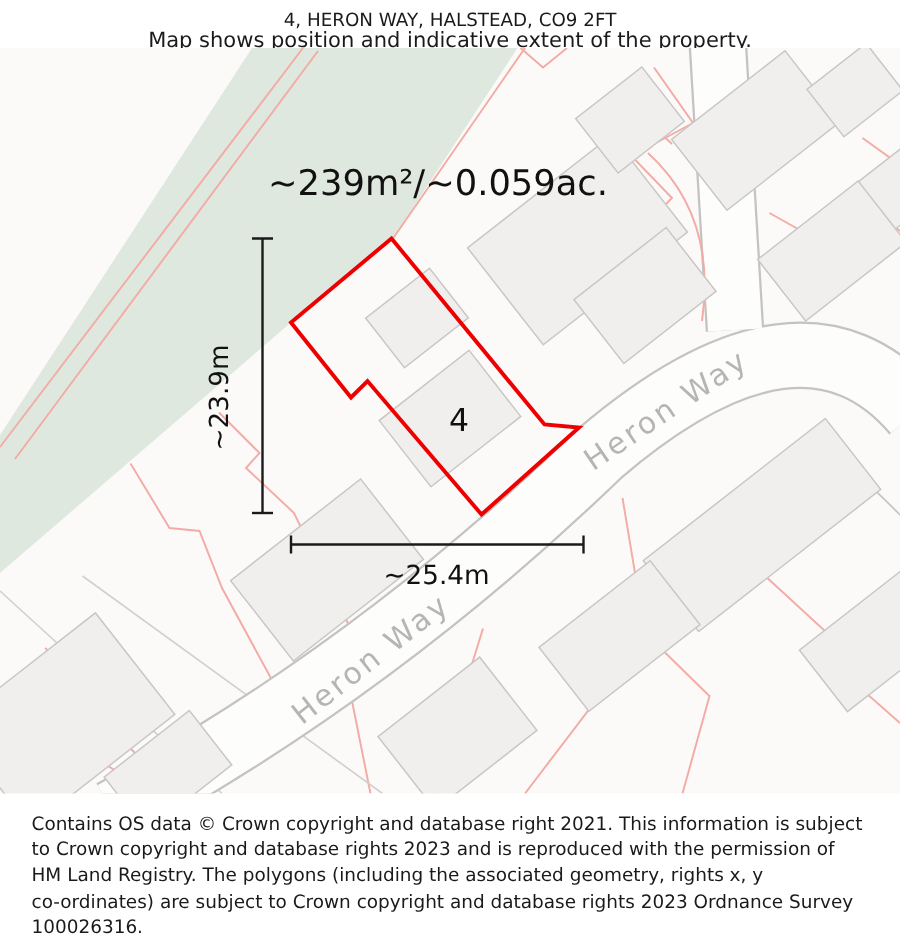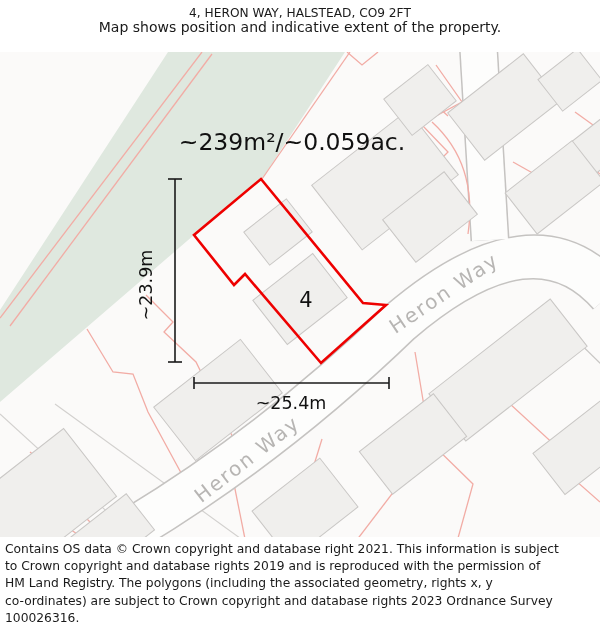--- a/index.html
+++ b/index.html
@@ -1,24 +1,24 @@
 <!DOCTYPE html>
 <html><head>
 <meta charset="utf-8">
 <style>
   html,body{margin:0;padding:0;background:#ffffff;}
   body{width:600px;height:625px;font-family:"DejaVu Sans","Liberation Sans",sans-serif;color:#1a1a1a;overflow:hidden;}
   .page{width:600px;height:601px;position:relative;background:#fff;}
   .header{position:absolute;top:0;left:0;width:600px;height:40px;text-align:center;}
   .header .t1{font-size:12.2px;line-height:14px;padding-top:6px;}
   .header .t2{font-size:14px;line-height:14px;}
-  .mapwrap{position:absolute;top:52px;left:0;width:600px;height:497px;}
+  .mapwrap{position:absolute;top:32px;left:0;width:600px;height:497px;}
   svg{display:block;}
   .footer{position:absolute;top:537px;left:0;width:600px;height:88px;background:#fff;}
-  .footer .fl{font-size:12.3px;line-height:17.2px;padding-left:5px;padding-right:4px;white-space:nowrap;}
+  .footer .fl{font-size:12.3px;line-height:17.2px;padding-left:21px;padding-right:4px;white-space:nowrap;}
   .footer{padding-top:4px;box-sizing:border-box;}
   text{font-family:"DejaVu Sans","Liberation Sans",sans-serif;}
   .maplabel{fill:#111;}
   .street{fill:#b7b5b3;letter-spacing:2px;}
 </style>
 </head>
 <body>
 
 <div class="page">
 
@@ -102,19 +102,19 @@
       <text x="306" y="255" font-size="21" text-anchor="middle" class="maplabel">4</text>
       <text x="156" y="237" font-size="17.5" text-anchor="middle" class="maplabel" transform="rotate(-90 152 237)">~23.9m</text>
       <text x="291" y="357" font-size="17.5" text-anchor="middle" class="maplabel">~25.4m</text>
       <text x="444" y="248" font-size="20" text-anchor="middle" class="street" transform="rotate(-34 444 241)">Heron Way</text>
       <text x="247" y="414" font-size="20" text-anchor="middle" class="street" transform="rotate(-38 247 407)">Heron Way</text>
     </svg>
   </div>
 
   <div class="footer">
     <div class="fl">Contains OS data © Crown copyright and database right 2021. This information is subject</div>
-    <div class="fl">to Crown copyright and database rights 2019 and is reproduced with the permission of</div>
+    <div class="fl">to Crown copyright and database rights 2023 and is reproduced with the permission of</div>
     <div class="fl">HM Land Registry. The polygons (including the associated geometry, rights x, y</div>
     <div class="fl">co-ordinates) are subject to Crown copyright and database rights 2023 Ordnance Survey</div>
     <div class="fl">100026316.</div>
   </div>
 
 </div>
 
 </body></html>

